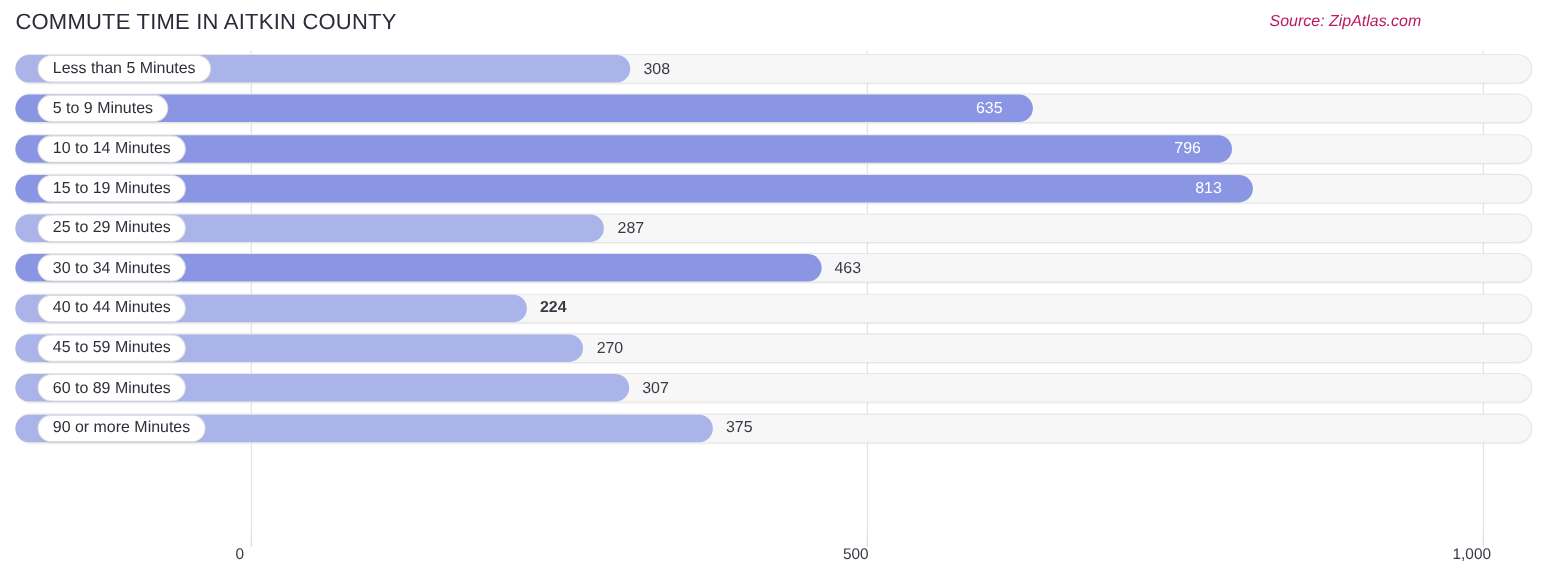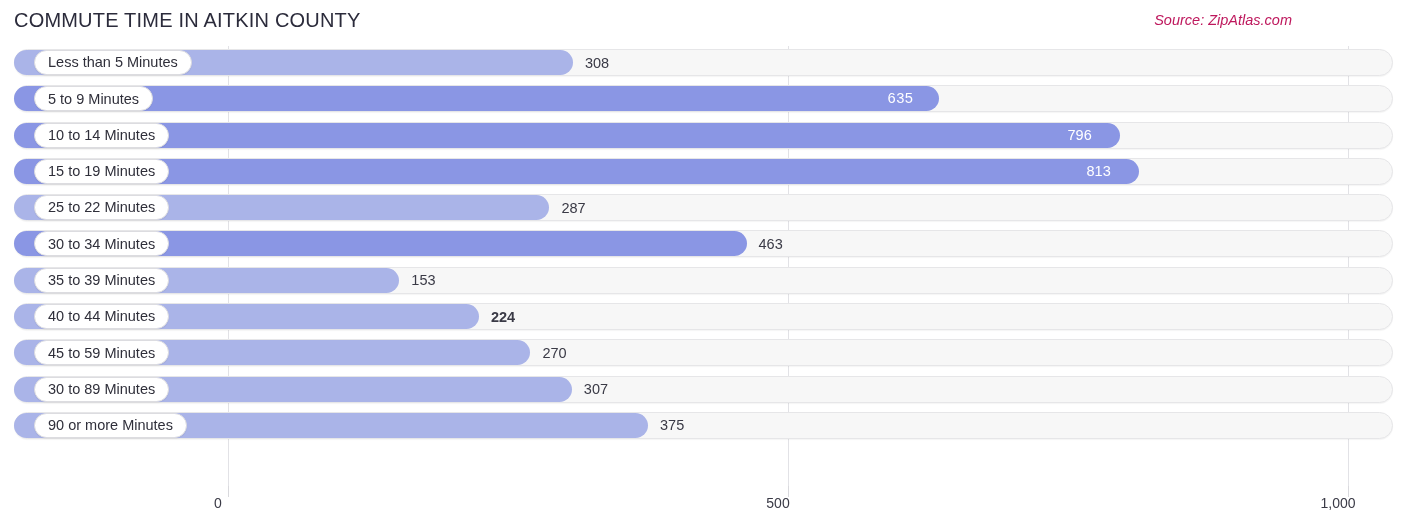--- a/index.html
+++ b/index.html
@@ -188,21 +188,21 @@
           <span class="pill-text">Less than 5 Minutes</span>
         </div>
         <div class="value-out" style="left: 584.96px;">308</div>
       </div>
       <div class="row">
         <div class="track"></div>
         <div class="bar dark" style="width: 925.2px;"></div>
         <div class="pill">
           <span class="pill-text">5 to 9 Minutes</span>
         </div>
-        <div class="value-in" style="left: 887.2px; font-family: Liberation Mono, monospace;">635</div>
+        <div class="value-in" style="left: 887.2px;">635</div>
       </div>
       <div class="row">
         <div class="track"></div>
         <div class="bar dark" style="width: 1105.52px;"></div>
         <div class="pill">
           <span class="pill-text">10 to 14 Minutes</span>
         </div>
         <div class="value-in" style="left: 1067.52px;">796</div>
       </div>
       <div class="row">
@@ -210,61 +210,53 @@
         <div class="bar dark" style="width: 1124.56px;"></div>
         <div class="pill">
           <span class="pill-text">15 to 19 Minutes</span>
         </div>
         <div class="value-in" style="left: 1086.56px;">813</div>
       </div>
       <div class="row">
         <div class="track"></div>
         <div class="bar light" style="width: 535.44px;"></div>
         <div class="pill">
-          <span class="pill-text">25 to 22 Minutes</span>
+          <span class="pill-text">25 to 29 Minutes</span>
         </div>
         <div class="value-out" style="left: 561.44px;">287</div>
       </div>
       <div class="row">
         <div class="track"></div>
         <div class="bar dark" style="width: 732.56px;"></div>
         <div class="pill">
           <span class="pill-text">30 to 34 Minutes</span>
         </div>
         <div class="value-out" style="left: 758.56px;">463</div>
       </div>
       <div class="row">
         <div class="track"></div>
-        <div class="bar light" style="width: 385.36px;"></div>
-        <div class="pill">
-          <span class="pill-text">35 to 39 Minutes</span>
-        </div>
-        <div class="value-out" style="left: 411.36px;">153</div>
-      </div>
-      <div class="row">
-        <div class="track"></div>
         <div class="bar light" style="width: 464.88px;"></div>
         <div class="pill">
           <span class="pill-text">40 to 44 Minutes</span>
         </div>
         <div class="value-out" style="left: 490.88px; font-weight: bold;">224</div>
       </div>
       <div class="row">
         <div class="track"></div>
         <div class="bar light" style="width: 516.4px;"></div>
         <div class="pill">
           <span class="pill-text">45 to 59 Minutes</span>
         </div>
         <div class="value-out" style="left: 542.4px;">270</div>
       </div>
       <div class="row">
         <div class="track"></div>
         <div class="bar light" style="width: 557.84px;"></div>
         <div class="pill">
-          <span class="pill-text">30 to 89 Minutes</span>
+          <span class="pill-text">60 to 89 Minutes</span>
         </div>
         <div class="value-out" style="left: 583.84px;">307</div>
       </div>
       <div class="row">
         <div class="track"></div>
         <div class="bar light" style="width: 634px;"></div>
         <div class="pill">
           <span class="pill-text">90 or more Minutes</span>
         </div>
         <div class="value-out" style="left: 660px;">375</div>

